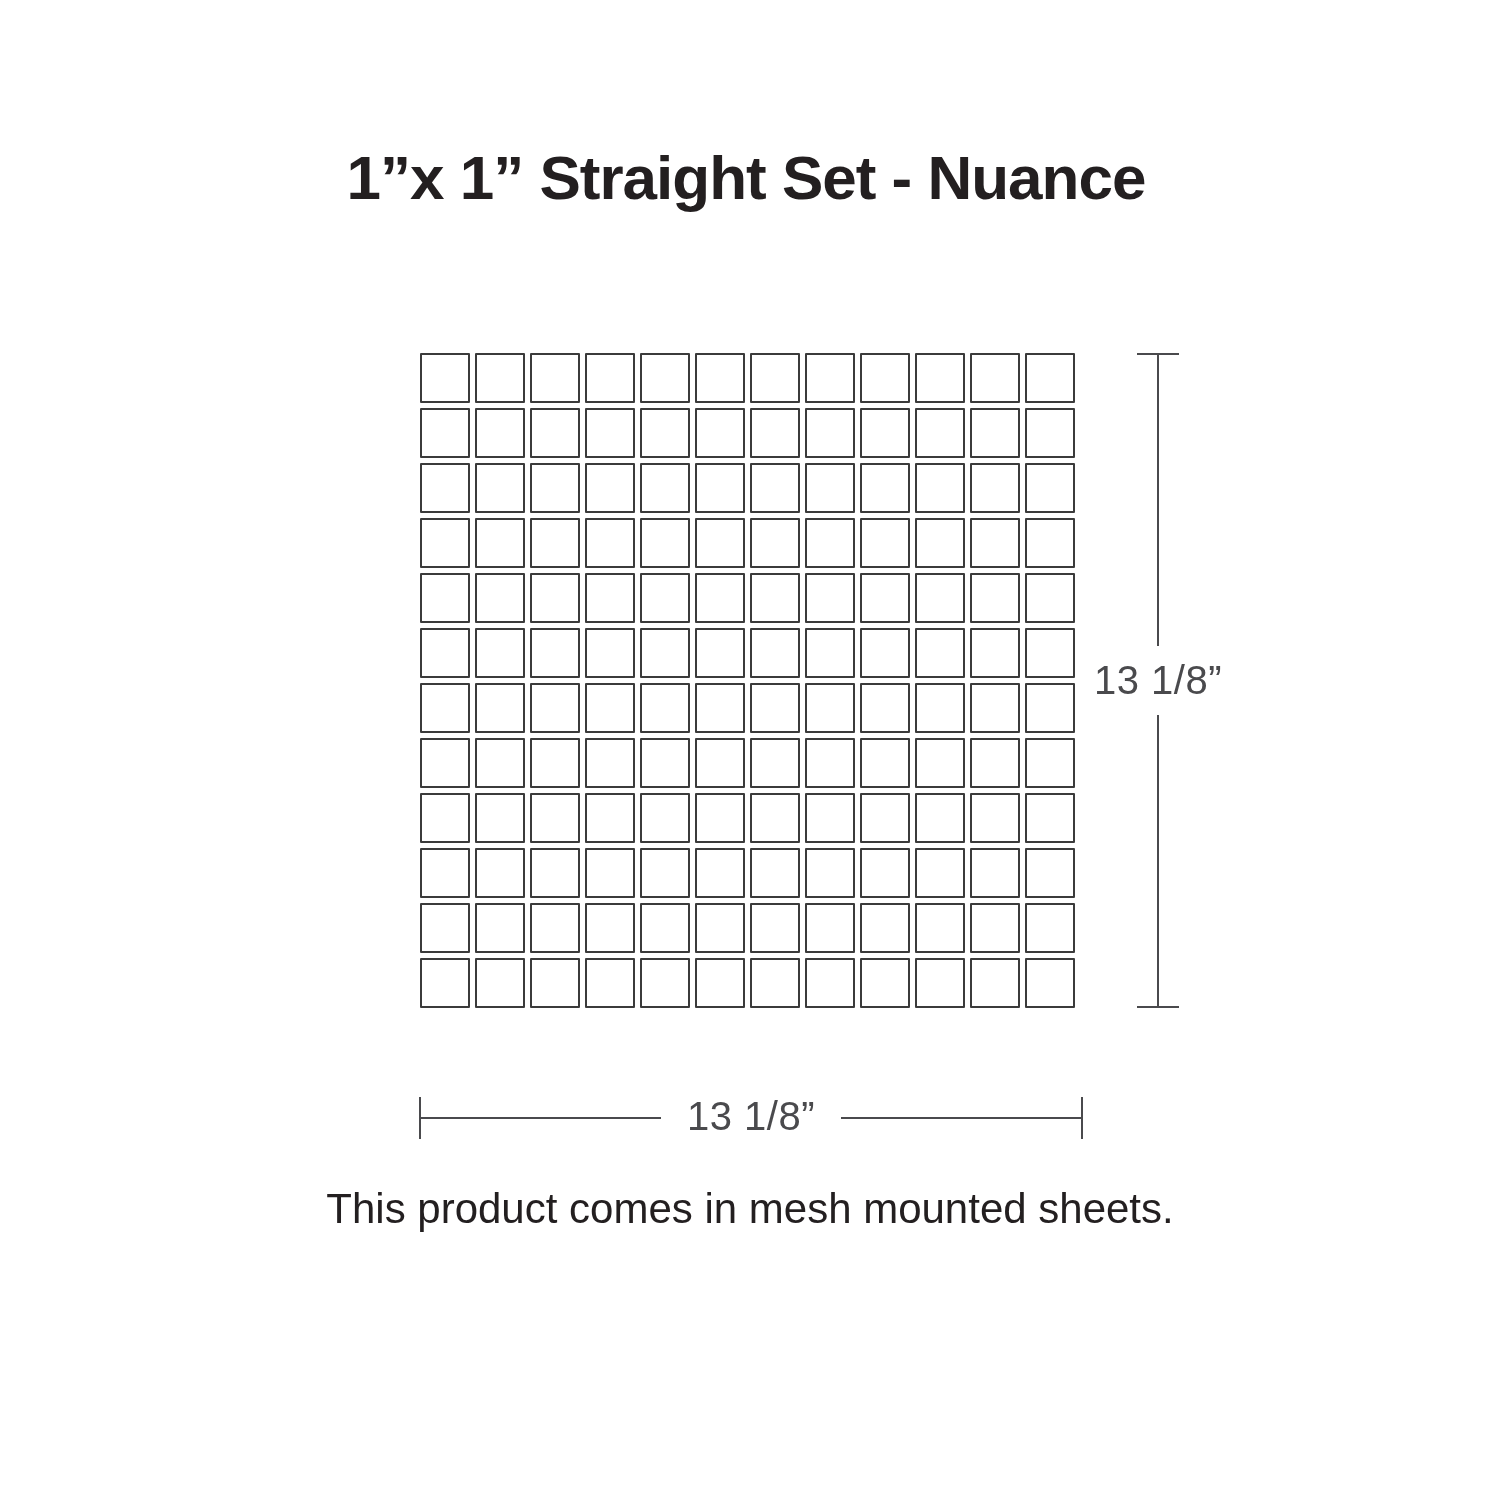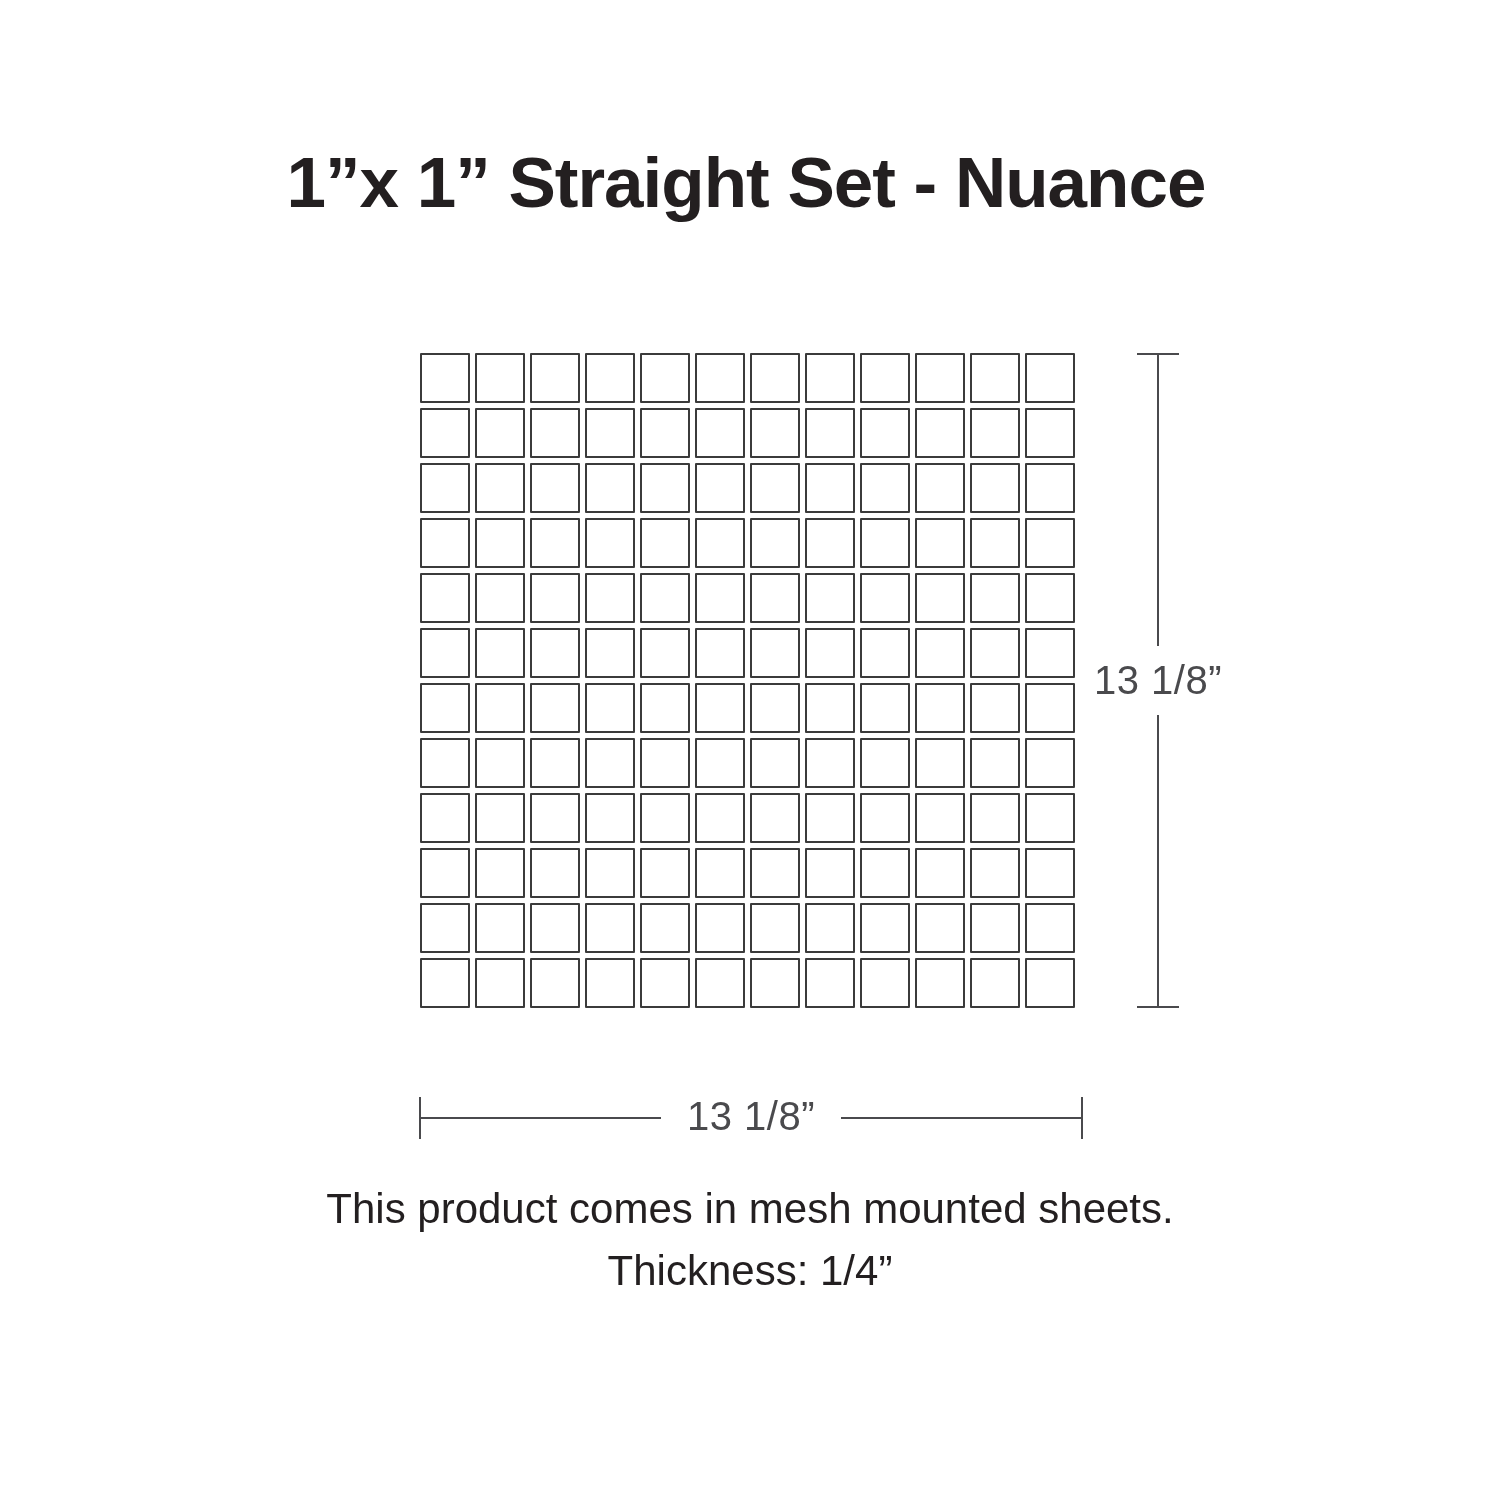--- a/index.html
+++ b/index.html
@@ -16,21 +16,21 @@
     overflow: hidden;
   }
 
   
   .page-title {
     position: absolute;
     top: 142px;
     left: 0;
     width: 1492px;
     text-align: center;
-    font-size: 71px;
+    font-size: 62px;
     font-weight: 600;
     letter-spacing: -1px;
     line-height: 1.15;
     color: var(--text-color, #231f20);
     margin: 0;
   }
 
   
   .mosaic-grid {
     position: absolute;
@@ -268,14 +268,13 @@
 <div class="dim dim-horizontal">
   <div class="seg cap"></div>
   <div class="seg line"></div>
   <div class="dim-label">13 1/8”</div>
   <div class="seg line"></div>
   <div class="seg cap"></div>
 </div>
 
 <div class="notes">
   <p>This product comes in mesh mounted sheets.</p>
-  <p>Thickness: 1/4”</p>
 </div>
 
 </body></html>

